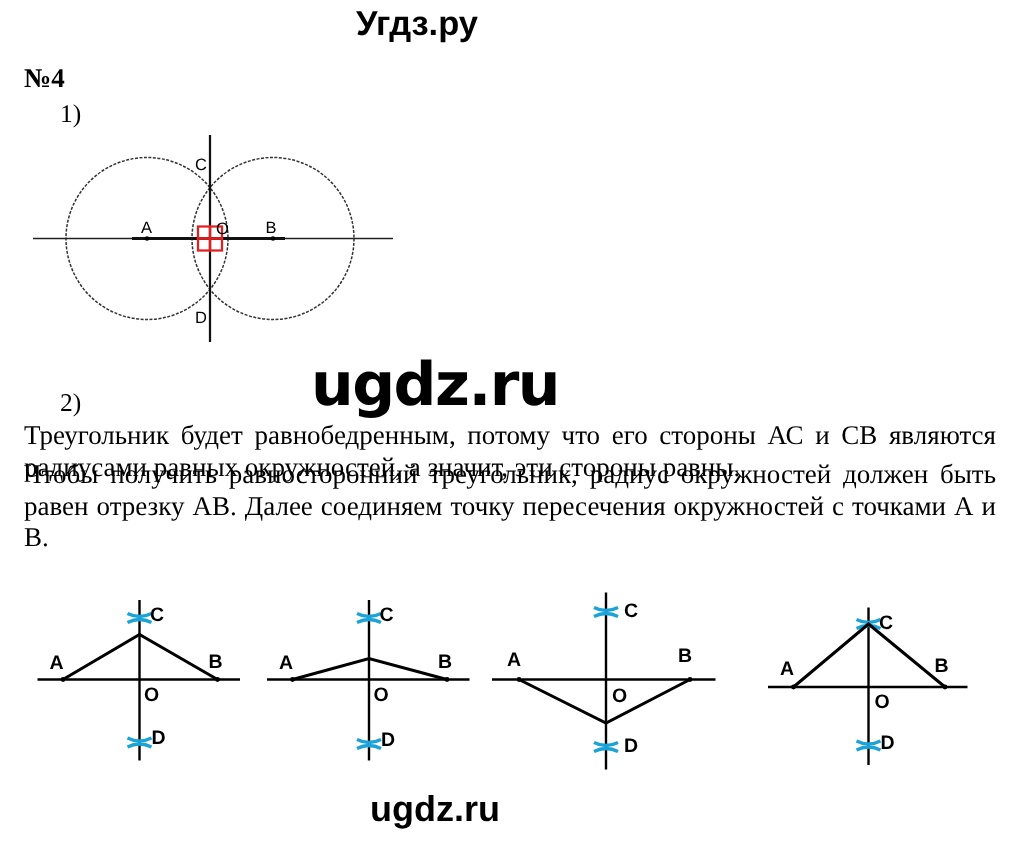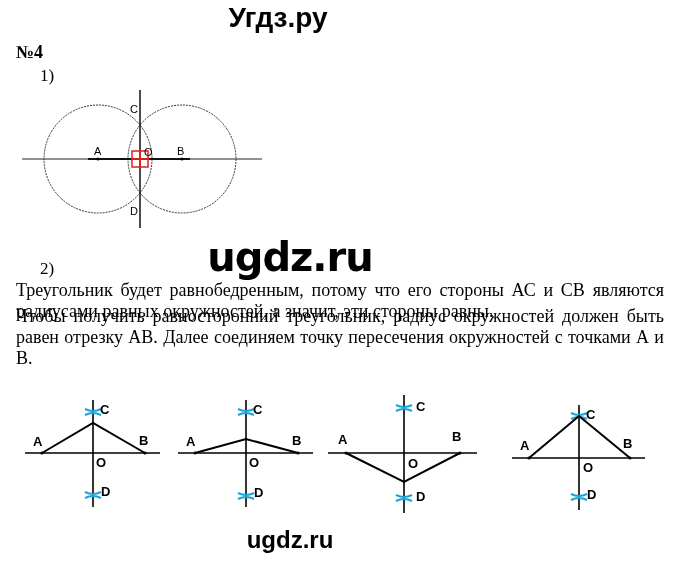--- a/index.html
+++ b/index.html
@@ -1,17 +1,17 @@
 <!DOCTYPE html>
 <html><head>
   <meta charset="utf-8">
   <style>
     html, body { margin:0; padding:0; background:#ffffff; }
     body { width:680px; height:562px; position:relative; overflow:hidden; font-family:"Liberation Serif", serif; color:#000; }
-    .site-title { position:absolute; left:0; top:2px; width:556px; text-align:center; font-family:"Liberation Sans", sans-serif; font-weight:bold; font-size:28px; }
+    .site-title { position:absolute; left:0; top:2px; width:556px; text-align:center; font-family:"Liberation Sans", sans-serif; font-weight:bold; font-size:23px; }
     .task-num { position:absolute; left:16px; top:42px; font-family:"Liberation Serif", serif; font-weight:bold; font-size:18px; }
     .part-label { position:absolute; font-size:17px; }
     .watermark { position:absolute; left:0; width:580px; text-align:center; font-family:"DejaVu Sans", sans-serif; font-weight:bold; }
     .wm-mid { top:234px; font-size:40px; letter-spacing:-1px; }
     .wm-bottom { top:526px; font-size:24px; font-family:"Liberation Sans", sans-serif; }
     .para { position:absolute; left:16px; width:648px; font-size:18px; line-height:21px; text-align:justify; }
     svg { position:absolute; left:0; top:0; }
     .diagram text { font-family:"Liberation Sans", sans-serif; }
   </style>
 </head>

